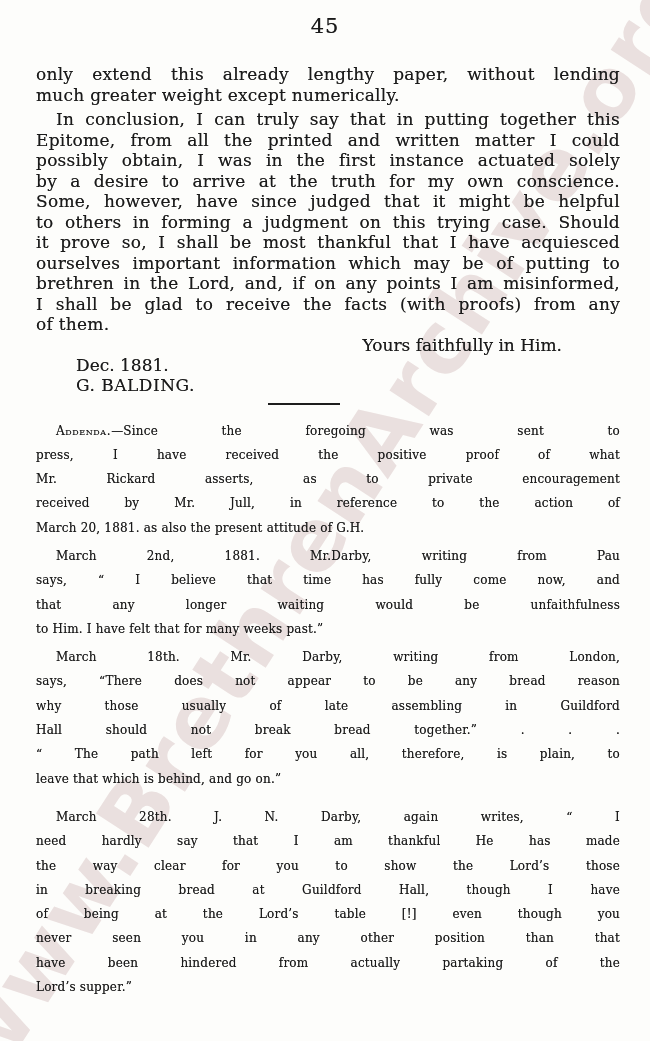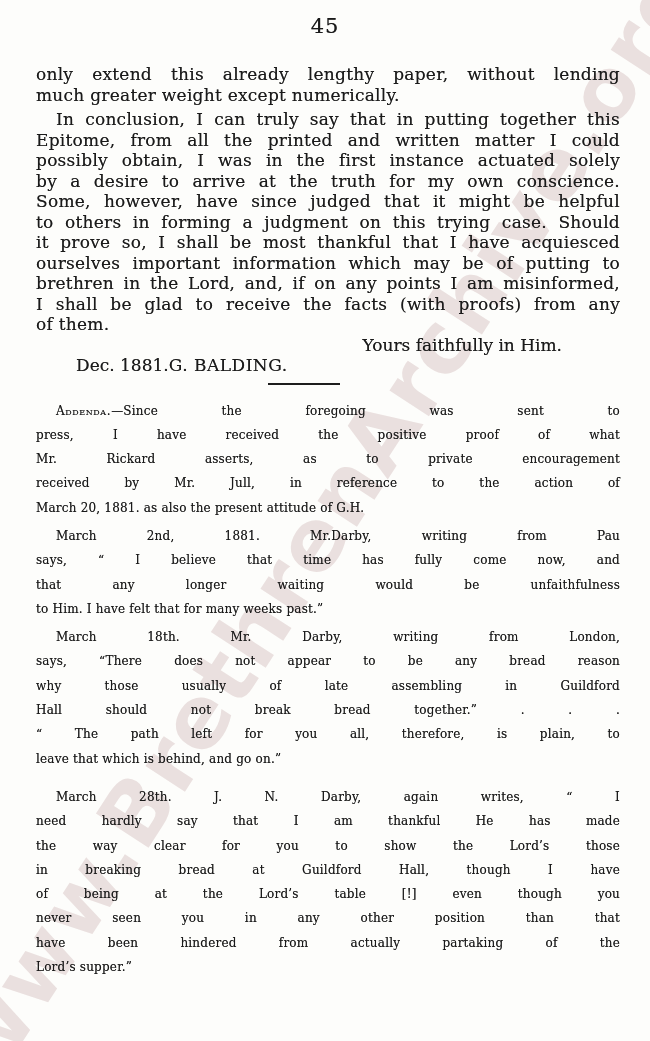--- a/index.html
+++ b/index.html
@@ -66,20 +66,21 @@
     line-height: 20px;
     text-shadow: 0 0 0.4px rgba(0,0,0,0.55);
   }
   .sig-intro {
     text-align: right;
     padding-right: 58px;
   }
   .sig-row {
     display: flex;
     padding: 0 55px 0 40px;
+    flex-direction: column;
   }
   .sig-name { letter-spacing: 0.5px; }
   .rule {
     width: 72px;
     height: 0;
     border-top: 2px solid #1d1d1d;
     margin: 8px auto 14px;
     transform: translateX(-24px);
   }
 </style>

